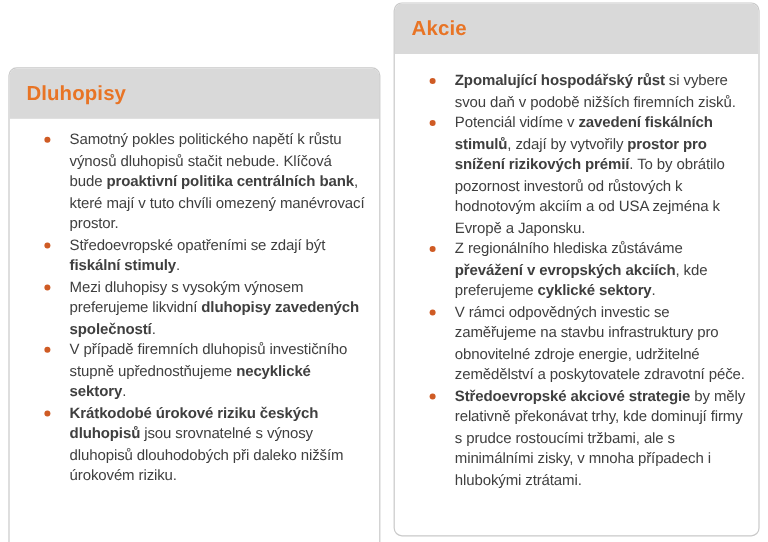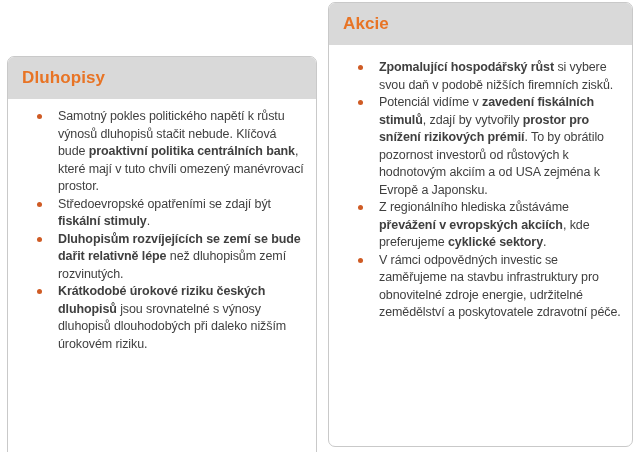--- a/index.html
+++ b/index.html
@@ -58,30 +58,32 @@
 
 <div>
 
   <section class="card card-left">
     <header class="card-header">
       <h2 class="card-title">Dluhopisy</h2>
     </header>
     <ul class="bullet-list">
         <li><span class="marker"></span><span class="li-text"><span>Samotný pokles politického napětí k růstu výnosů dluhopisů stačit nebude. Klíčová bude </span><b>proaktivní politika centrálních bank</b><span>, které mají v tuto chvíli omezený manévrovací prostor.</span></span></li>
         <li><span class="marker"></span><span class="li-text"><span>Středoevropské opatřeními se zdají být </span><b>fiskální stimuly</b><span>.</span></span></li>
-        <li><span class="marker"></span><span class="li-text"><b>Dluhopisům rozvíjejících se zemí se bude dařit relativně lépe</b><span> než dluhopisům zemí rozvinutých.</span></span></li>
+        <li><span class="marker"></span><span class="li-text"><span>Mezi dluhopisy s vysokým výnosem preferujeme likvidní </span><b>dluhopisy zavedených společností</b><span>.</span></span></li>
+        <li><span class="marker"></span><span class="li-text"><span>V případě firemních dluhopisů investičního stupně upřednostňujeme </span><b>necyklické sektory</b><span>.</span></span></li>
         <li><span class="marker"></span><span class="li-text"><b>Krátkodobé úrokové riziku českých dluhopisů</b><span> jsou srovnatelné s výnosy dluhopisů dlouhodobých při daleko nižším úrokovém riziku.</span></span></li>
       </ul>
   </section>
 
   <section class="card card-right">
     <header class="card-header">
       <h2 class="card-title">Akcie</h2>
     </header>
     <ul class="bullet-list">
         <li><span class="marker"></span><span class="li-text"><b>Zpomalující hospodářský růst</b><span> si vybere svou daň v podobě nižších firemních zisků.</span></span></li>
         <li><span class="marker"></span><span class="li-text"><span>Potenciál vidíme v </span><b>zavedení fiskálních stimulů</b><span>, zdají by vytvořily </span><b>prostor pro snížení rizikových prémií</b><span>. To by obrátilo pozornost investorů od růstových k hodnotovým akciím a od USA zejména k Evropě a Japonsku.</span></span></li>
         <li><span class="marker"></span><span class="li-text"><span>Z regionálního hlediska zůstáváme </span><b>převážení v evropských akciích</b><span>, kde preferujeme </span><b>cyklické sektory</b><span>.</span></span></li>
         <li><span class="marker"></span><span class="li-text"><span>V rámci odpovědných investic se  zaměřujeme na stavbu infrastruktury pro obnovitelné zdroje energie, udržitelné zemědělství a poskytovatele zdravotní péče.</span></span></li>
+        <li><span class="marker"></span><span class="li-text"><b>Středoevropské akciové strategie</b><span> by měly relativně překonávat trhy, kde dominují firmy s prudce rostoucími tržbami, ale s minimálními zisky, v mnoha případech i hlubokými ztrátami.</span></span></li>
       </ul>
   </section>
 
 </div>
 
 </body></html>

